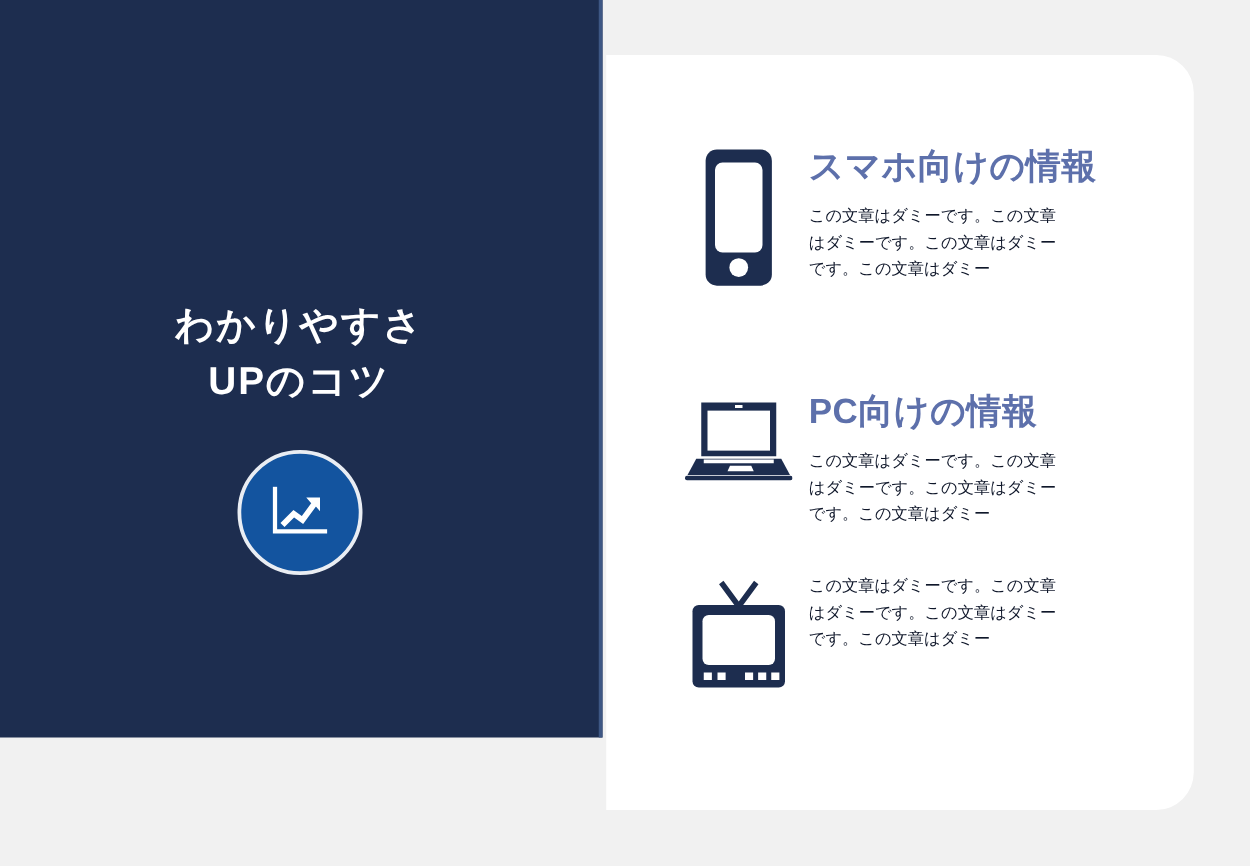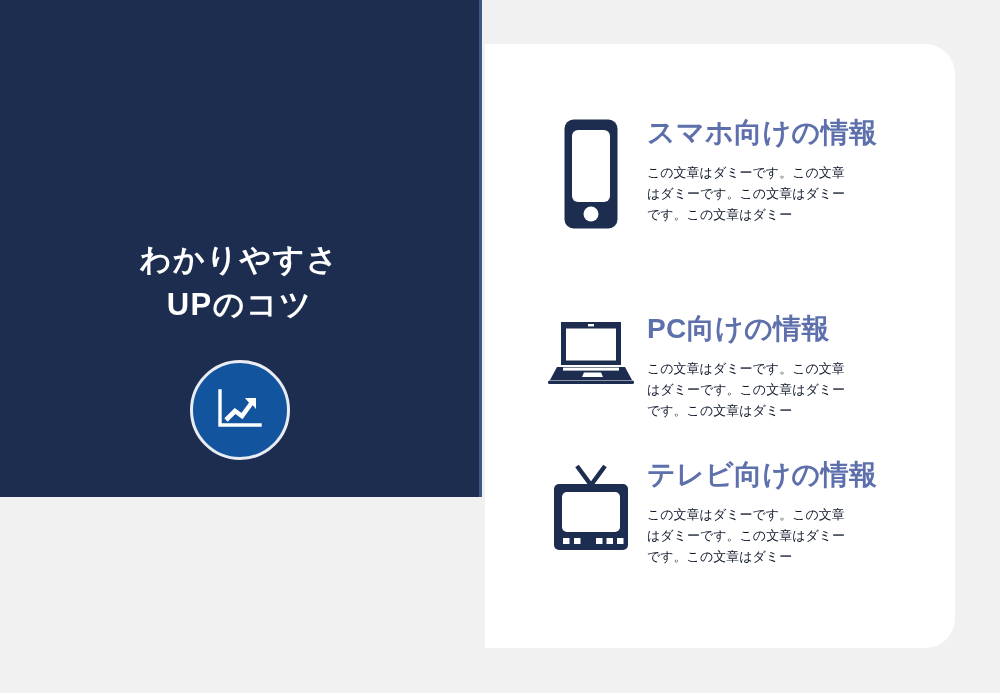--- a/index.html
+++ b/index.html
@@ -22,21 +22,21 @@
     height: 693px;
     background: #f1f1f1;
   }
 
   
   #left-panel {
     position: absolute;
     left: 0;
     top: 0;
     width: 482px;
-    height: 497px;
+    height: 590px;
     background: #1d2d4f;
     box-sizing: border-box;
     border-right: 3px solid #3e5784;
     display: flex;
     flex-direction: column;
     align-items: center;
     justify-content: flex-start;
   }
 
   #left-title {
@@ -214,21 +214,20 @@
 
             <rect x="11" y="78" width="6.5" height="6" fill="#ffffff"></rect>
             <rect x="22" y="78" width="6.5" height="6" fill="#ffffff"></rect>
 
             <rect x="44" y="78" width="6.5" height="6" fill="#ffffff"></rect>
             <rect x="54.5" y="78" width="6.5" height="6" fill="#ffffff"></rect>
             <rect x="65" y="78" width="6.5" height="6" fill="#ffffff"></rect>
           </svg>
         </div>
         <div class="feature-text">
-          <div class="feature-heading">テレビ向けの情報</div>
           <div class="feature-body">この文章はダミーです。この文章はダミーです。この文章はダミーです。この文章はダミー</div>
         </div>
       </div>
 
     </div>
   </div>
 
 </div>
 
 </body></html>

